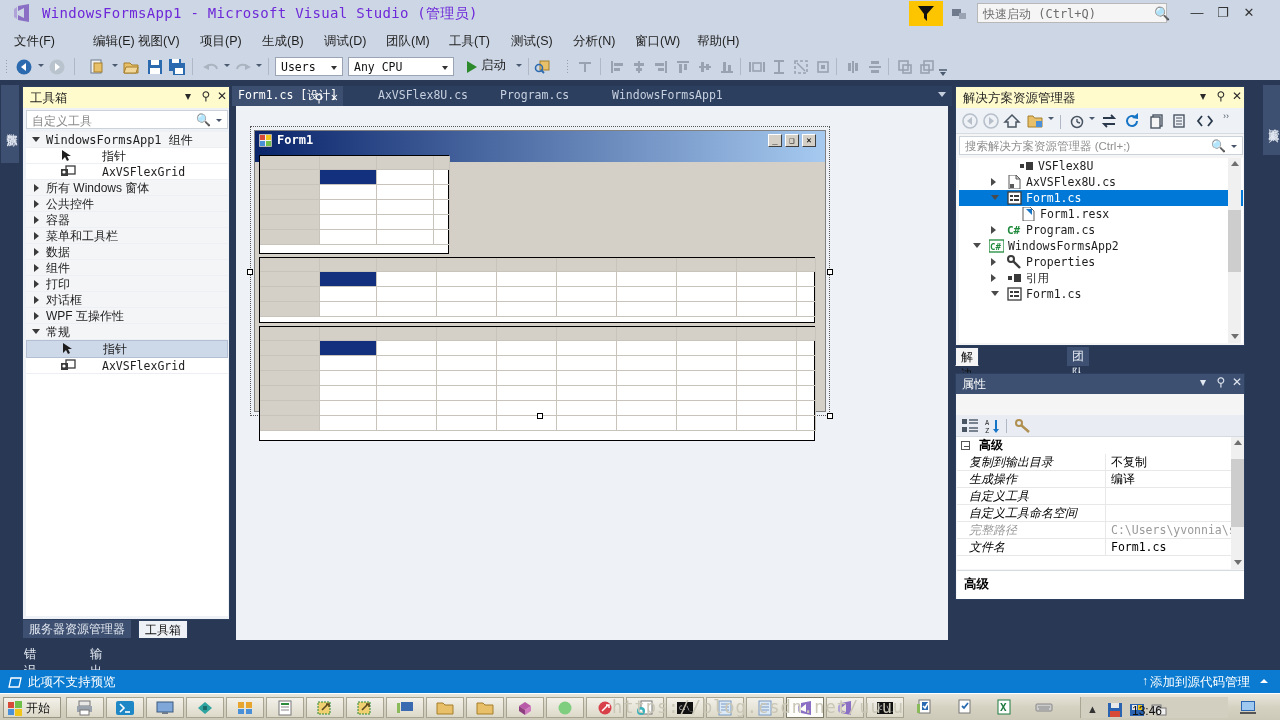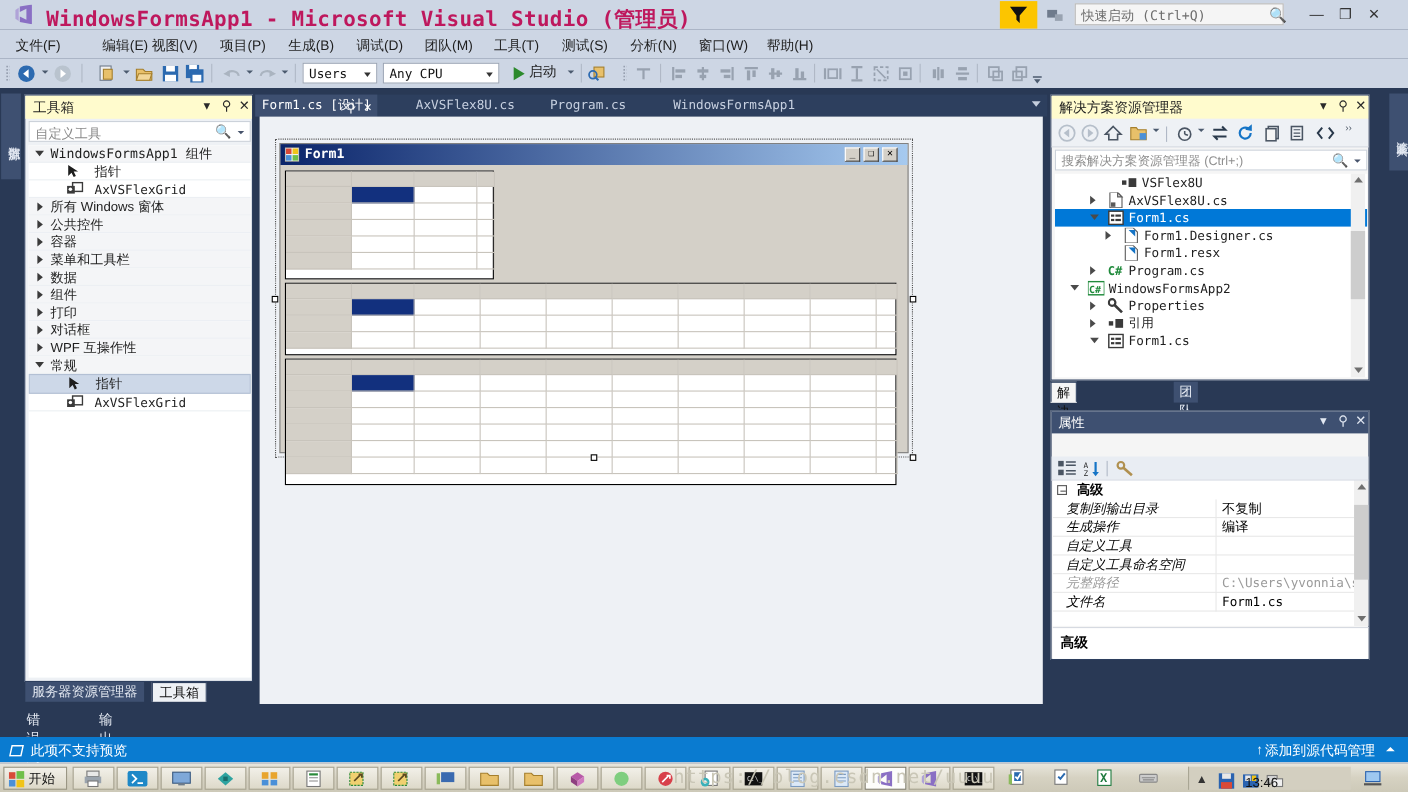--- a/index.html
+++ b/index.html
@@ -9,22 +9,22 @@
     font-size:12px; background:#293955; color:#000;
     position:relative;
   }
   
   #vs-shell { position:absolute; left:0; top:0; width:1280px; height:693px; background:#293955; }
 
   
   .titlebar { position:absolute; left:0; top:0; width:1280px; height:27px; background:#cdd6e4; }
   .vs-logo { position:absolute; left:13px; top:4px; width:18px; height:18px; }
   .title-text {
-    position:absolute; left:42px; top:5px; font-size:19px; font-weight:bold;
-    font-family:"DejaVu Sans Mono", monospace; color:#be185d; letter-spacing:.3px;
+    position:absolute; left:42px; top:5px; font-size:14px; font-weight:normal;
+    font-family:"DejaVu Sans Mono", monospace; color:#6d28d9; letter-spacing:.3px;
   }
   .tb-flag { position:absolute; left:909px; top:1px; width:34px; height:25px; background:#fcc500; }
   .tb-flag svg { position:absolute; left:9px; top:5px; }
   .tb-feedback { position:absolute; left:950px; top:5px; width:18px; height:18px; }
   .quick-launch {
     position:absolute; left:977px; top:3px; width:190px; height:20px;
     background:#f5f5f5; border:1px solid #b8b8b8; font-size:12px; color:#6d6d6d;
     font-family:"DejaVu Sans Mono", monospace; padding:2px 20px 0 5px; line-height:16px;
   }
   .ql-search { position:absolute; left:1154px; top:6px; color:#4d4d4d; font-size:13px; }
@@ -84,21 +84,21 @@
   .tb-search .dd { position:absolute; right:5px; top:8px; width:0;height:0;
     border-left:3px solid transparent;border-right:3px solid transparent;border-top:3.5px solid #46536b; }
   .tbx-list { position:absolute; left:3px; top:45px; width:202px; height:484px; background:#fff; overflow:hidden; }
   .tbx-row { position:relative; height:16px; line-height:16px; font-size:12px; color:#1e1e1e; border-bottom:1px solid #eceff3; white-space:nowrap; }
   .tbx-row.cat { background:#f4f5f7; }
   .tbx-row.sel { background:#cdd8e8; border:1px solid #b3c0d4; height:18px; line-height:16px; }
   .tbx-arrow { position:absolute; left:8px; top:4px; width:0;height:0;
     border-top:4px solid transparent;border-bottom:4px solid transparent;border-left:5px solid #3a3a3a; }
   .tbx-arrow.open { border-left:4px solid transparent;border-right:4px solid transparent;border-top:5px solid #3a3a3a; top:5px; left:6px; }
   .tbx-label { position:absolute; left:20px; top:0; }
-  .tbx-item .tbx-label { left:60px; font-family:"DejaVu Sans Mono", monospace; font-size:11.5px; }
+  .tbx-item .tbx-label { left:76px; font-family:"DejaVu Sans Mono", monospace; font-size:11.5px; }
   .tbx-item .tbx-label.cjk { font-family:"Liberation Sans", sans-serif; font-size:12px; }
   .tbx-ico { position:absolute; left:34px; top:1px; width:16px; height:14px; }
 
   .panel-tabs { position:absolute; left:22px; top:620px; width:208px; height:18px; }
   .ptab { position:absolute; top:0; height:18px; font-size:12px; padding:1px 6px 0 6px; }
   .ptab.off { background:#3e5071; color:#e3e8f1; }
   .ptab.on { background:#eef1f5; color:#111; border:1px solid #2d3f5e; border-bottom:none; }
 
   .bottom-tabs { position:absolute; left:24px; top:646px; height:18px; }
   .btab { position:absolute; top:0; font-size:12.5px; color:#e3e8f1; }
@@ -114,21 +114,21 @@
   .doc-dd { position:absolute; left:938px; top:92px; width:0;height:0;
     border-left:4px solid transparent;border-right:4px solid transparent;border-top:5px solid #c5cedd; }
 
   .designer { position:absolute; left:236px; top:106px; width:712px; height:534px; background:#eef1f5; }
 
   
   .formwin { position:absolute; left:14px; top:20px; width:580px; height:290px; }
   .form-sel-border { position:absolute; left:0; top:0; width:100%; height:100%;
     border:1px dotted #555; }
   .form-inner { position:absolute; left:4px; top:4px; right:4px; bottom:4px; background:#d4d0c8; border:1px solid #808080; }
-  .form-caption { position:absolute; left:0; top:0; width:100%; height:19px;
+  .form-caption { position:absolute; left:0; top:0; width:100%; height:31px;
     background:linear-gradient(to right,#0a246a,#a6caf0); }
   .form-caption .fc-ico { position:absolute; left:4px; top:3px; width:13px; height:13px; }
   .form-caption .fc-title { position:absolute; left:22px; top:2px; color:#fff; font-size:12px; font-weight:bold;
     font-family:"DejaVu Sans Mono", monospace; }
   .fc-btn { position:absolute; top:3px; width:14px; height:13px; background:#d4d0c8;
     border:1px solid #fff; border-right-color:#404040; border-bottom-color:#404040;
     font-size:9px; text-align:center; line-height:11px; color:#000; font-family:"DejaVu Sans Mono", monospace; }
 
   
   .flexgrid { position:absolute; background:#fff; border:1px solid #000; }
@@ -816,28 +816,20 @@
           <span class="se-ico" style="left: 48px;"><svg width="15" height="14" viewBox="0 0 15 14">
               <rect x="1" y="1" width="13" height="12" fill="#fff" stroke="#3a3a3a" stroke-width="1.3"></rect>
               <rect x="3" y="4" width="3" height="2" fill="#3a3a3a"></rect>
               <rect x="3" y="8" width="3" height="2" fill="#3a3a3a"></rect>
               <rect x="7" y="4" width="5" height="2" fill="#3a3a3a"></rect>
               <rect x="7" y="8" width="5" height="2" fill="#3a3a3a"></rect>
             </svg></span>
           <span class="se-lbl" style="left: 67px;">Form1.cs</span>
         </div>
         <div class="se-row">
-          <span class="se-exp" style="left: 46px;"></span>
-          <span class="se-ico" style="left: 62px;"><svg width="15" height="14" viewBox="0 0 15 14">
-              <path d="M2 0h7l4 4v10H2z" fill="#fff" stroke="#5a5a5a"></path>
-              <polygon points="5,2 11,2 11,8 8,5" fill="#1574c6"></polygon>
-            </svg></span>
-          <span class="se-lbl" style="left: 81px;">Form1.Designer.cs</span>
-        </div>
-        <div class="se-row">
           <span class="se-ico" style="left: 62px;"><svg width="15" height="14" viewBox="0 0 15 14">
               <path d="M2 0h7l4 4v10H2z" fill="#fff" stroke="#5a5a5a"></path>
               <polygon points="5,2 11,2 11,8 8,5" fill="#1574c6"></polygon>
             </svg></span>
           <span class="se-lbl" style="left: 81px;">Form1.resx</span>
         </div>
         <div class="se-row">
           <span class="se-exp" style="left: 32px;"></span>
           <span class="se-ico" style="left: 48px;"><svg width="15" height="14" viewBox="0 0 15 14">
               <text x="0" y="11" font-size="11" font-family="monospace" font-weight="bold" fill="#1f8a3b">C#</text>

